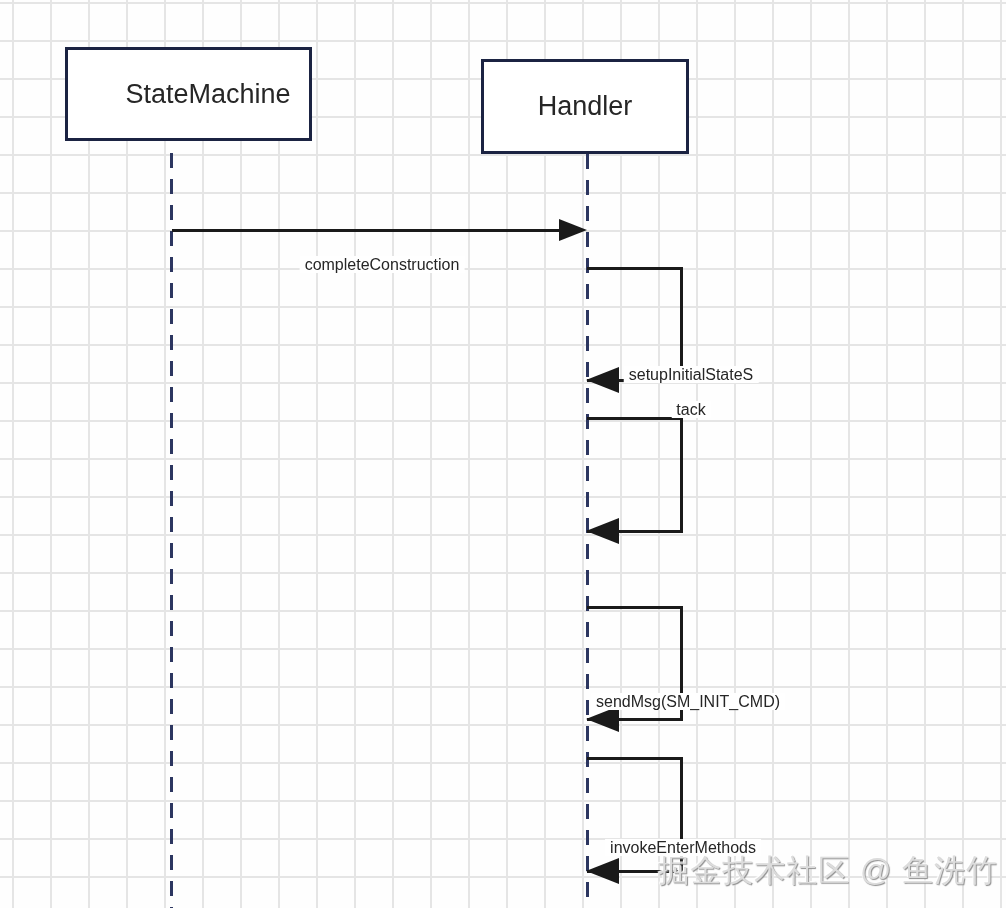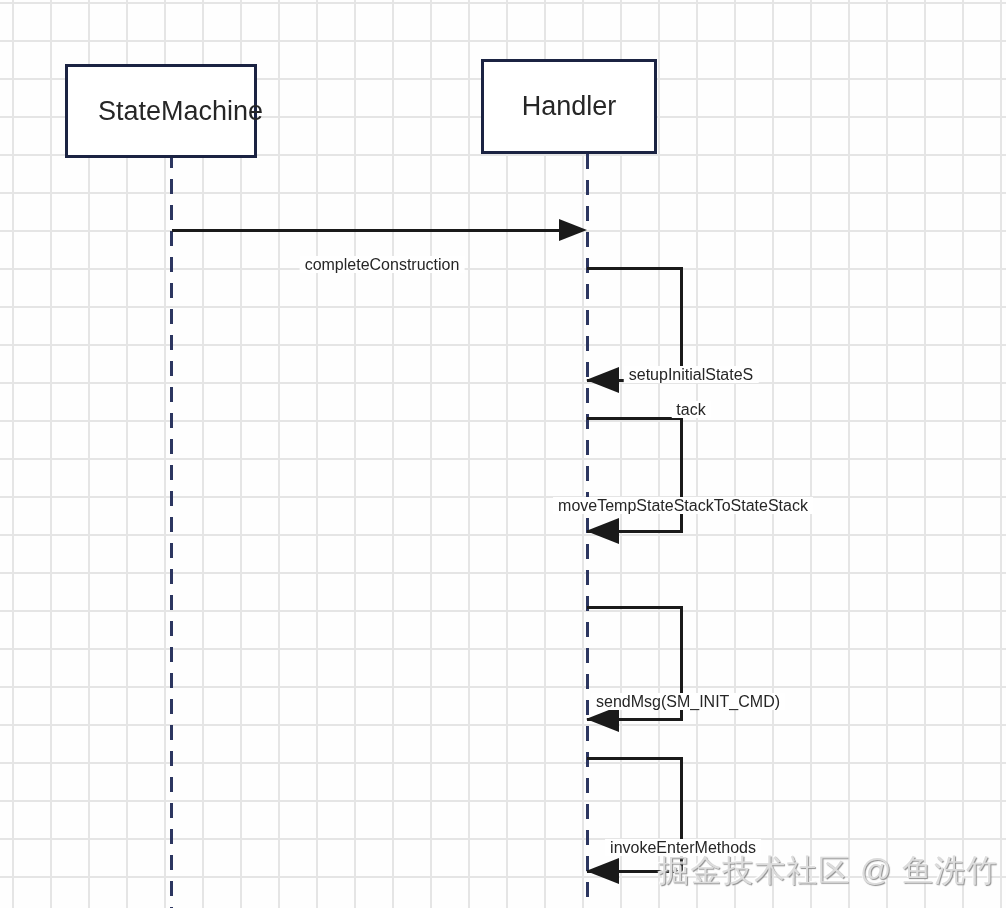--- a/index.html
+++ b/index.html
@@ -124,39 +124,36 @@
 
   <div class="self-loop" style="top:606px; height:115px;"></div>
   <div class="arrow-left" style="left:586px; top:706px;"></div>
 
   <div class="self-loop" style="top:757px; height:116px;"></div>
   <div class="arrow-left" style="left:586px; top:858px;"></div>
 
   <div class="msg-line" style="left:172px; top:229px; width:390px;"></div>
   <div class="arrow-right" style="left:559px; top:219px;"></div>
 
-  <div class="actor-box" style="left:65px; top:64px; width:192px; height:94px;padding-left:39px;">
+  <div class="actor-box" style="left:65px; top:47px; width:247px; height:94px;padding-left:39px;">
     <span>StateMachine</span>
   </div>
-  <div class="actor-box" style="left:481px; top:59px; width:176px; height:95px;text-align:center;">
+  <div class="actor-box" style="left:481px; top:59px; width:208px; height:95px;text-align:center;">
     <span>Handler</span>
   </div>
 
   <div class="diagram-label" style="left:382px; top:212px;">
     <span class="label-text">completeConstruction</span>
   </div>
 
   <div class="diagram-label" style="left:691px; top:322px;">
     <span class="label-text">setupInitialStateS
 tack</span>
   </div>
 
-  <div class="diagram-label" style="left:683px; top:453px;">
-    <span class="label-text">moveTempStateStackToStateStack</span>
-  </div>
 
   <div class="diagram-label" style="left:683px; top:795px;">
     <span class="label-text">invokeEnterMethods</span>
   </div>
 
   <div class="diagram-label" style="left:688px; top:649px;">
     <span class="label-text">sendMsg(SM_INIT_CMD)</span>
   </div>
 
   <div class="watermark" style="right:8px; top:850px;">掘金技术社区 @ 鱼洗竹</div>

